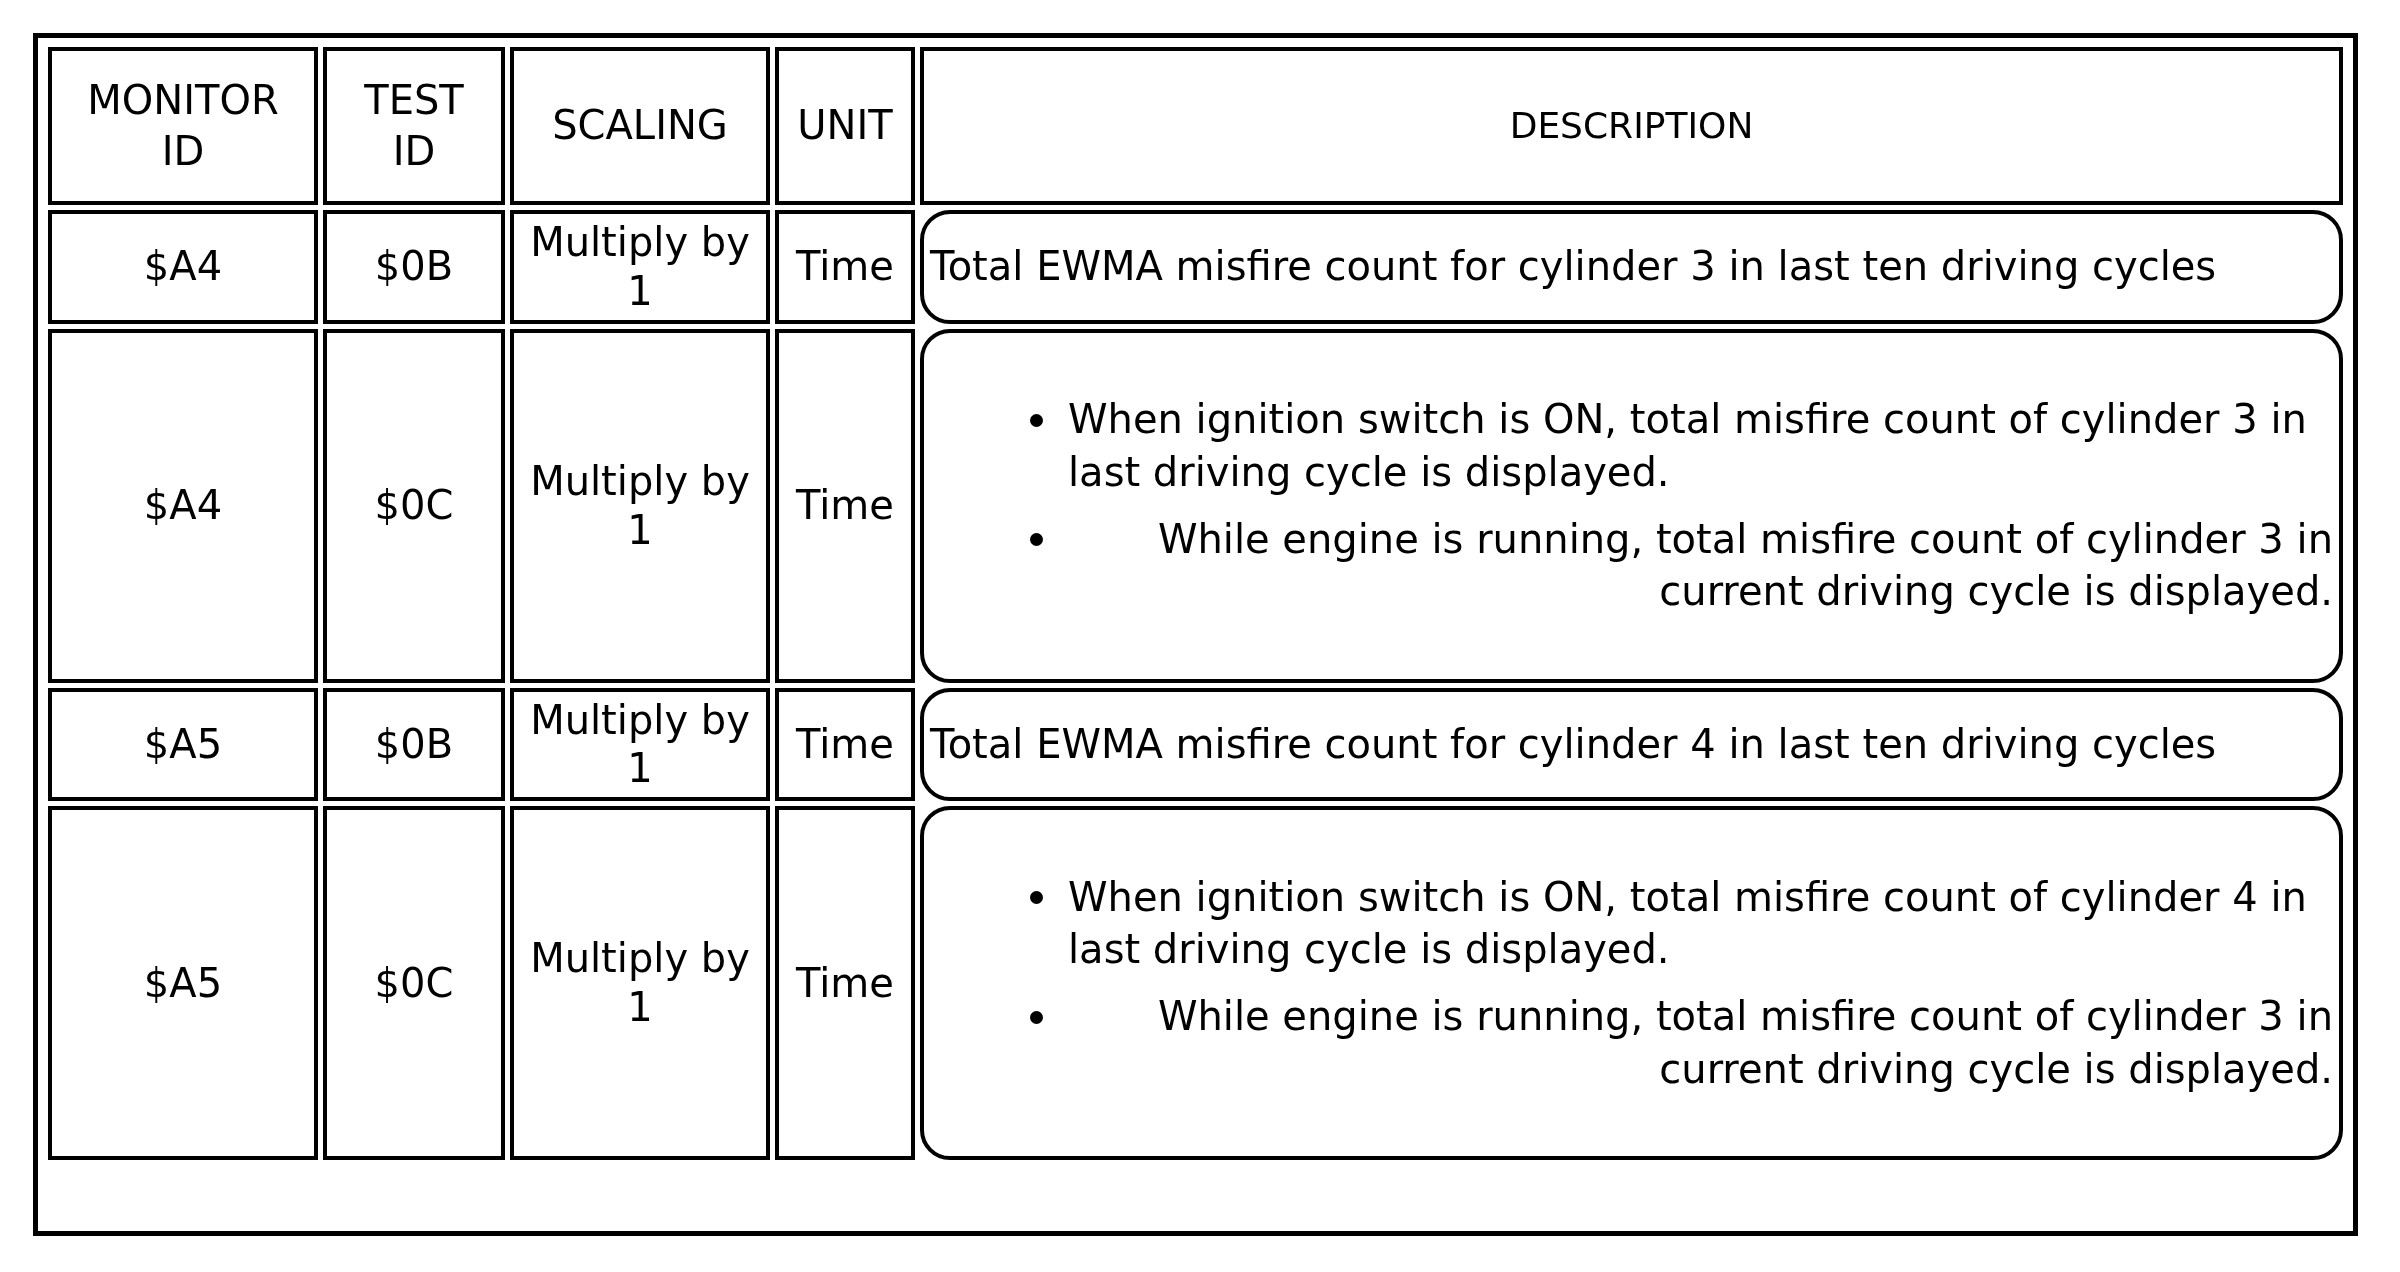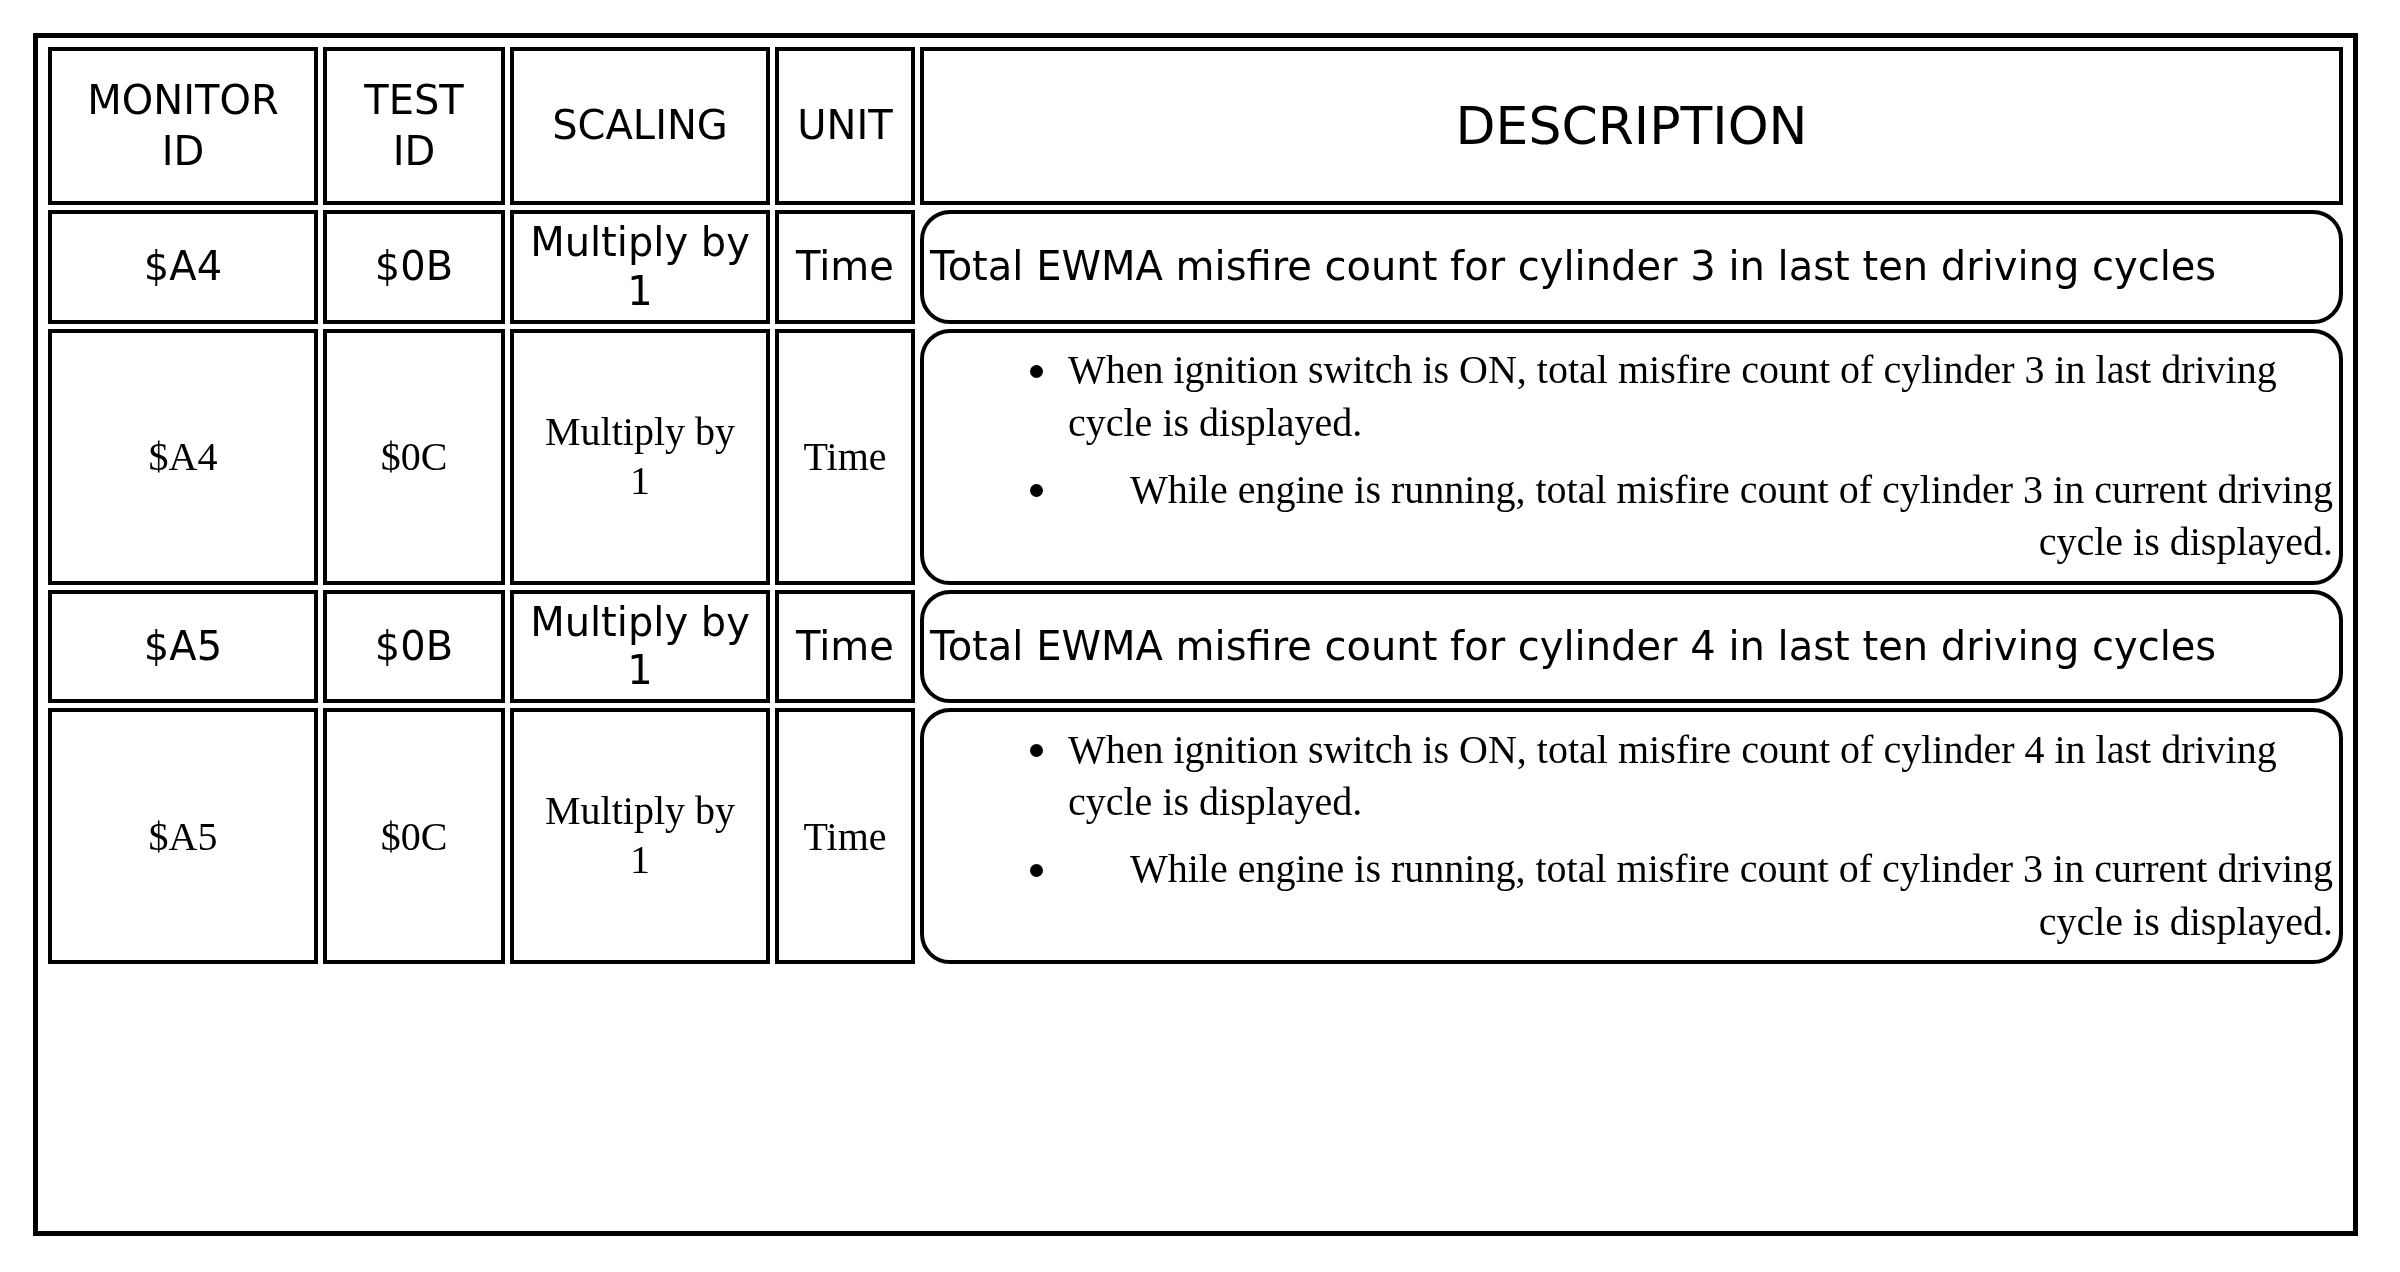--- a/index.html
+++ b/index.html
@@ -54,21 +54,21 @@
   col.col-unit     { width: 140px; }
   col.col-desc     { width: auto; }
 
   
   thead th {
     height: 158px;
     text-align: center;
     font-size: 40px;
     line-height: 1.28;
   }
-  th.header-desc { font-size: 52px; }
+  th.header-desc { font-size: 36px; }
 
   
   td.cell-id,
   td.cell-scaling,
   td.cell-unit {
     text-align: center;
     font-size: 40px;
     line-height: 1.28;
   }
   td.cell-scaling { line-height: 1.22; }
@@ -80,21 +80,21 @@
     padding-left: 18px;
     padding-right: 14px;
     border-radius: 30px;
   }
   td.cell-desc.desc-plain {
     text-align: left;
   }
 
   
   tr.row-short td { height: 112px; }
-  tr.row-tall  td { height: 256px; font-family: Liberation Serif, serif; }
+  tr.row-tall  td { height: 354px; }
 
   ul.desc-list {
     margin: 0;
     padding: 0 0 0 0;
     list-style: none;
   }
   ul.desc-list li {
     position: relative;
     margin: 0 0 14px 0;
     padding-left: 46px;

